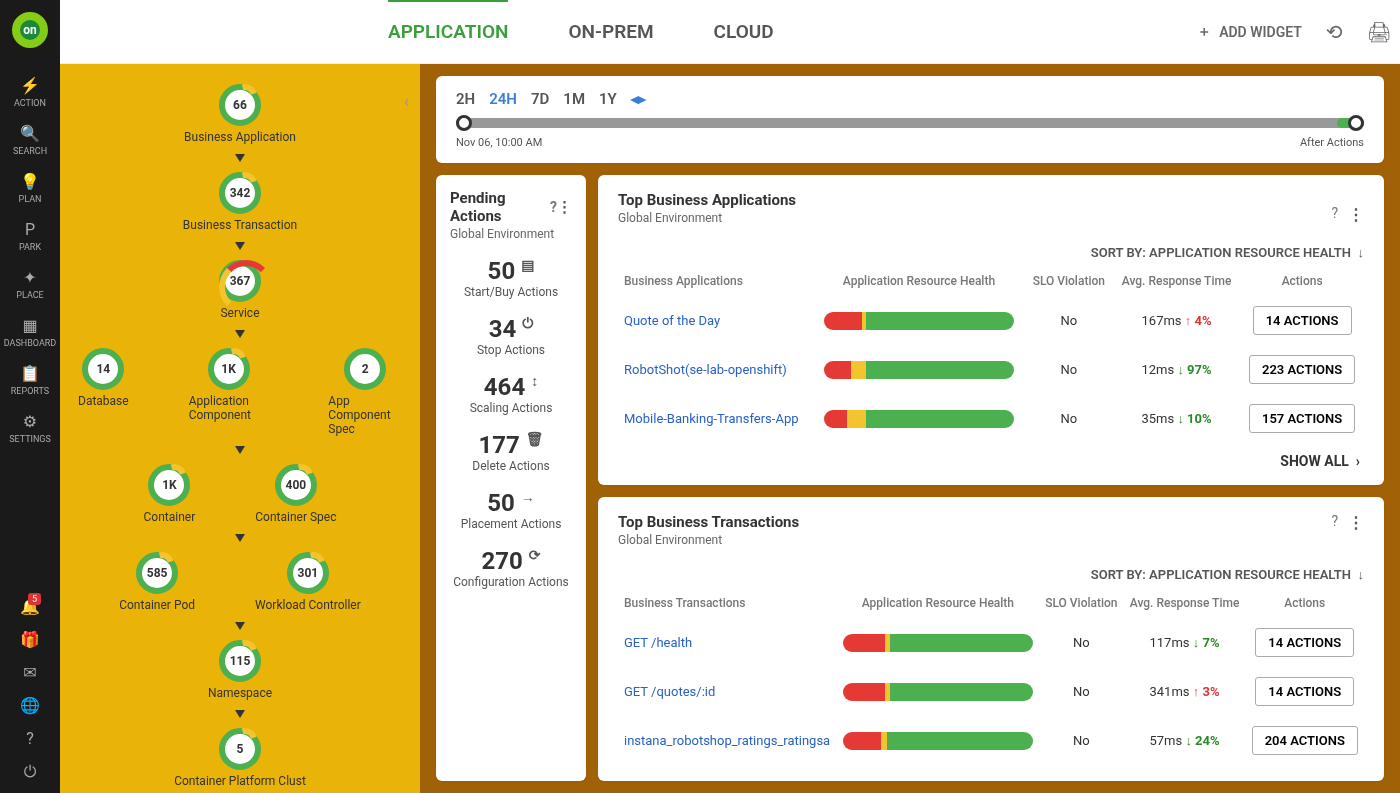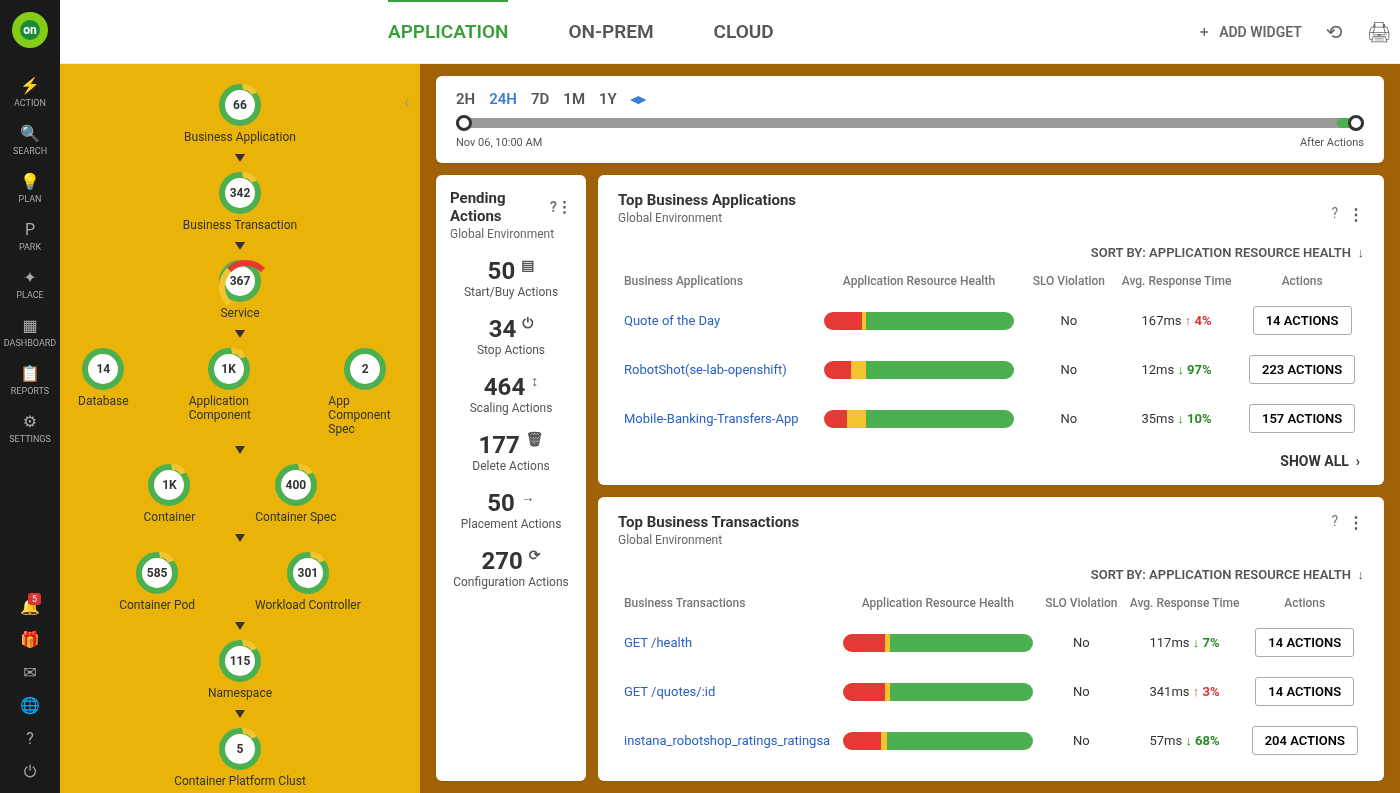--- a/index.html
+++ b/index.html
@@ -392,21 +392,21 @@
                     <tr>
       <td><span class="app-link">instana_robotshop_ratings_ratingsa</span></td>
       <td>
                         <div class="health-bar">
         <div class="hb-r" style="width:20%"></div>
         <div class="hb-y" style="width:3%"></div>
         <div class="hb-g" style="width:77%"></div>
       </div>
                       </td>
       <td>No</td>
-      <td>57ms <span class="delta-down">↓ 68%</span></td>
+      <td>57ms <span class="delta-down">↓ 24%</span></td>
       <td><button class="action-btn">204 ACTIONS</button></td>
     </tr>
                   </tbody>
                 </table>
             </div>
           </div>
         </div>
       </div>
     </div>
   </div>

